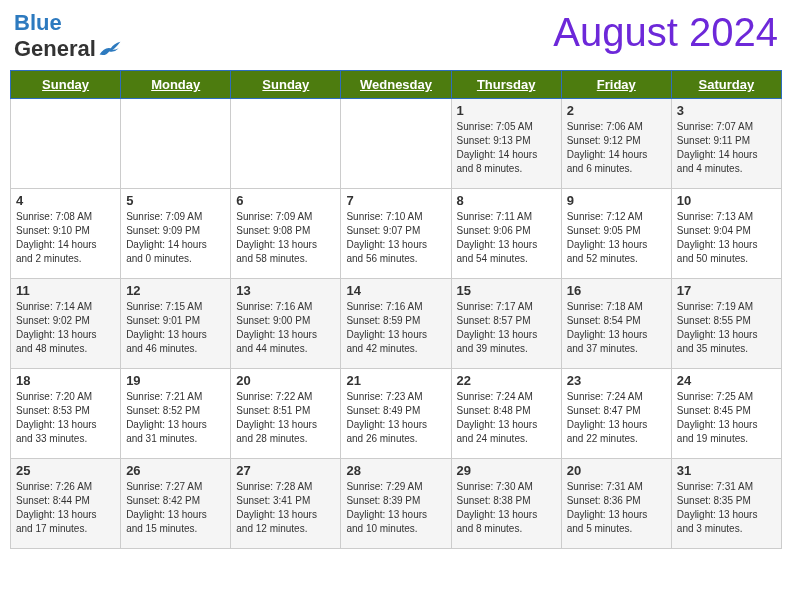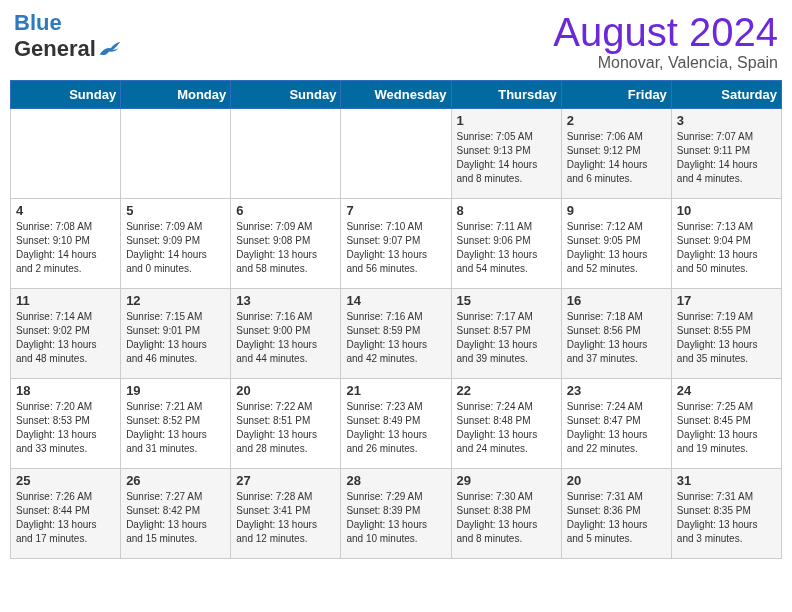--- a/index.html
+++ b/index.html
@@ -39,27 +39,28 @@
     .location {
       font-size: 16px;
       color: #555;
     }
     table {
       width: 100%;
       border-collapse: collapse;
       table-layout: fixed;
     }
     thead tr th {
-      background: #0369a1;
+      background: #4d7c0f;
       color: #fff;
       font-size: 13px;
       font-weight: bold;
       padding: 6px 4px;
-      text-align: right;
+      text-align: center;
       border: 1px solid #2d6dbf;
+      text-decoration: underline;
     }
     tbody tr td {
       vertical-align: top;
       border: 1px solid #ccc;
       padding: 4px 5px;
       font-size: 10px;
       color: #333;
       height: 90px;
       background: #fff;
     }
@@ -92,21 +93,20 @@
       <div style="display:flex; align-items:center;">
         <span style="font-size:22px; font-weight:bold; color:#333;">General</span>
         <svg class="logo-bird" viewBox="0 0 30 22">
           <path d="M2,18 Q8,8 16,10 Q20,4 28,2 Q22,10 18,12 Q22,12 26,10 Q20,16 14,14 Q10,20 2,18Z" fill="#2d7abf"></path>
         </svg>
       </div>
     </div>
   </div>
   <div class="title-block">
     <div class="month-title">August 2024</div>
-    <div class="location">Monovar, Valencia, Spain</div>
   </div>
 </div>
 
 <table>
   <thead>
     <tr>
     <th>Sunday</th>
         <th>Monday</th>
         <th>Sunday</th>
         <th>Wednesday</th>
@@ -226,21 +226,21 @@
         <td>
           <span class="day-number">15</span>
           <div class="day-info" style="white-space: pre-line;">Sunrise: 7:17 AM
 Sunset: 8:57 PM
 Daylight: 13 hours
 and 39 minutes.</div>
         </td>
         <td>
           <span class="day-number">16</span>
           <div class="day-info" style="white-space: pre-line;">Sunrise: 7:18 AM
-Sunset: 8:56 PM
+Sunset: 8:54 PM
 Daylight: 13 hours
 and 37 minutes.</div>
         </td>
         <td>
           <span class="day-number">17</span>
           <div class="day-info" style="white-space: pre-line;">Sunrise: 7:19 AM
 Sunset: 8:55 PM
 Daylight: 13 hours
 and 35 minutes.</div>
         </td>

